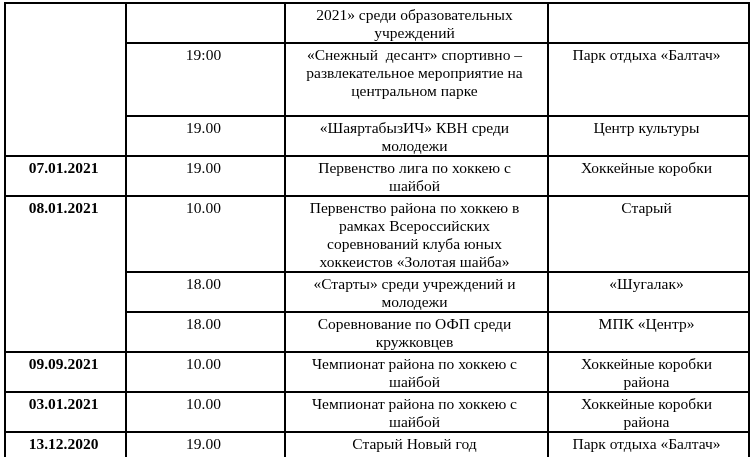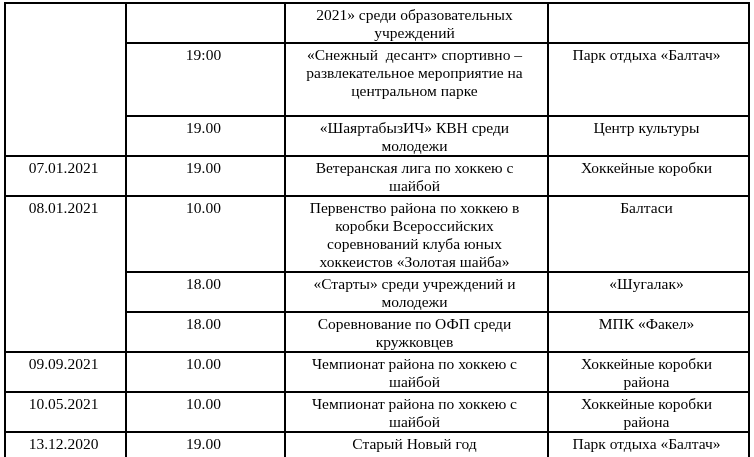--- a/index.html
+++ b/index.html
@@ -28,21 +28,21 @@
   }
   table.events td {
     border: 2px solid #000000;
     vertical-align: top;
     text-align: center;
     padding: 2px 7px 0 3px;
     white-space: pre-wrap;
     overflow: hidden;
   }
   td.date-cell {
-    font-weight: normal;
+    font-weight: bold;
   }
 </style>
 </head>
 <body>
 
 <div class="page">
   <table class="events">
     <colgroup>
       <col style="width:121px">
       <col style="width:159px">
@@ -66,55 +66,55 @@
       </tr>
       <tr style="height:37px">
         <td>19.00</td>
         <td>«ШаяртабызИЧ» КВН среди
 молодежи</td>
         <td>Центр культуры</td>
       </tr>
       <tr style="height:40px">
         <td class="date-cell">07.01.2021</td>
         <td>19.00</td>
-        <td>Ветеранская лига по хоккею с
+        <td>Первенство лига по хоккею с
 шайбой</td>
         <td>Хоккейные коробки</td>
       </tr>
       <tr style="height:73px">
         <td class="date-cell" rowspan="3">08.01.2021</td>
         <td>10.00</td>
         <td>Первенство района по хоккею в
-коробки Всероссийских
+рамках Всероссийских
 соревнований клуба юных
 хоккеистов «Золотая шайба»</td>
-        <td>Балтаси</td>
+        <td>Старый</td>
       </tr>
       <tr style="height:37px">
         <td>18.00</td>
         <td>«Старты» среди учреждений и
 молодежи</td>
         <td>«Шугалак»</td>
       </tr>
       <tr style="height:35px">
         <td>18.00</td>
         <td>Соревнование по ОФП среди
 кружковцев</td>
-        <td>МПК «Факел»</td>
+        <td>МПК «Центр»</td>
       </tr>
       <tr style="height:37px">
         <td class="date-cell">09.09.2021</td>
         <td>10.00</td>
         <td>Чемпионат района по хоккею с
 шайбой</td>
         <td>Хоккейные коробки
 района</td>
       </tr>
       <tr style="height:36px">
-        <td class="date-cell">10.05.2021</td>
+        <td class="date-cell">03.01.2021</td>
         <td>10.00</td>
         <td>Чемпионат района по хоккею с
 шайбой</td>
         <td>Хоккейные коробки
 района</td>
       </tr>
       <tr style="height:47px">
         <td class="date-cell">13.12.2020</td>
         <td>19.00</td>
         <td>Старый Новый год</td>

